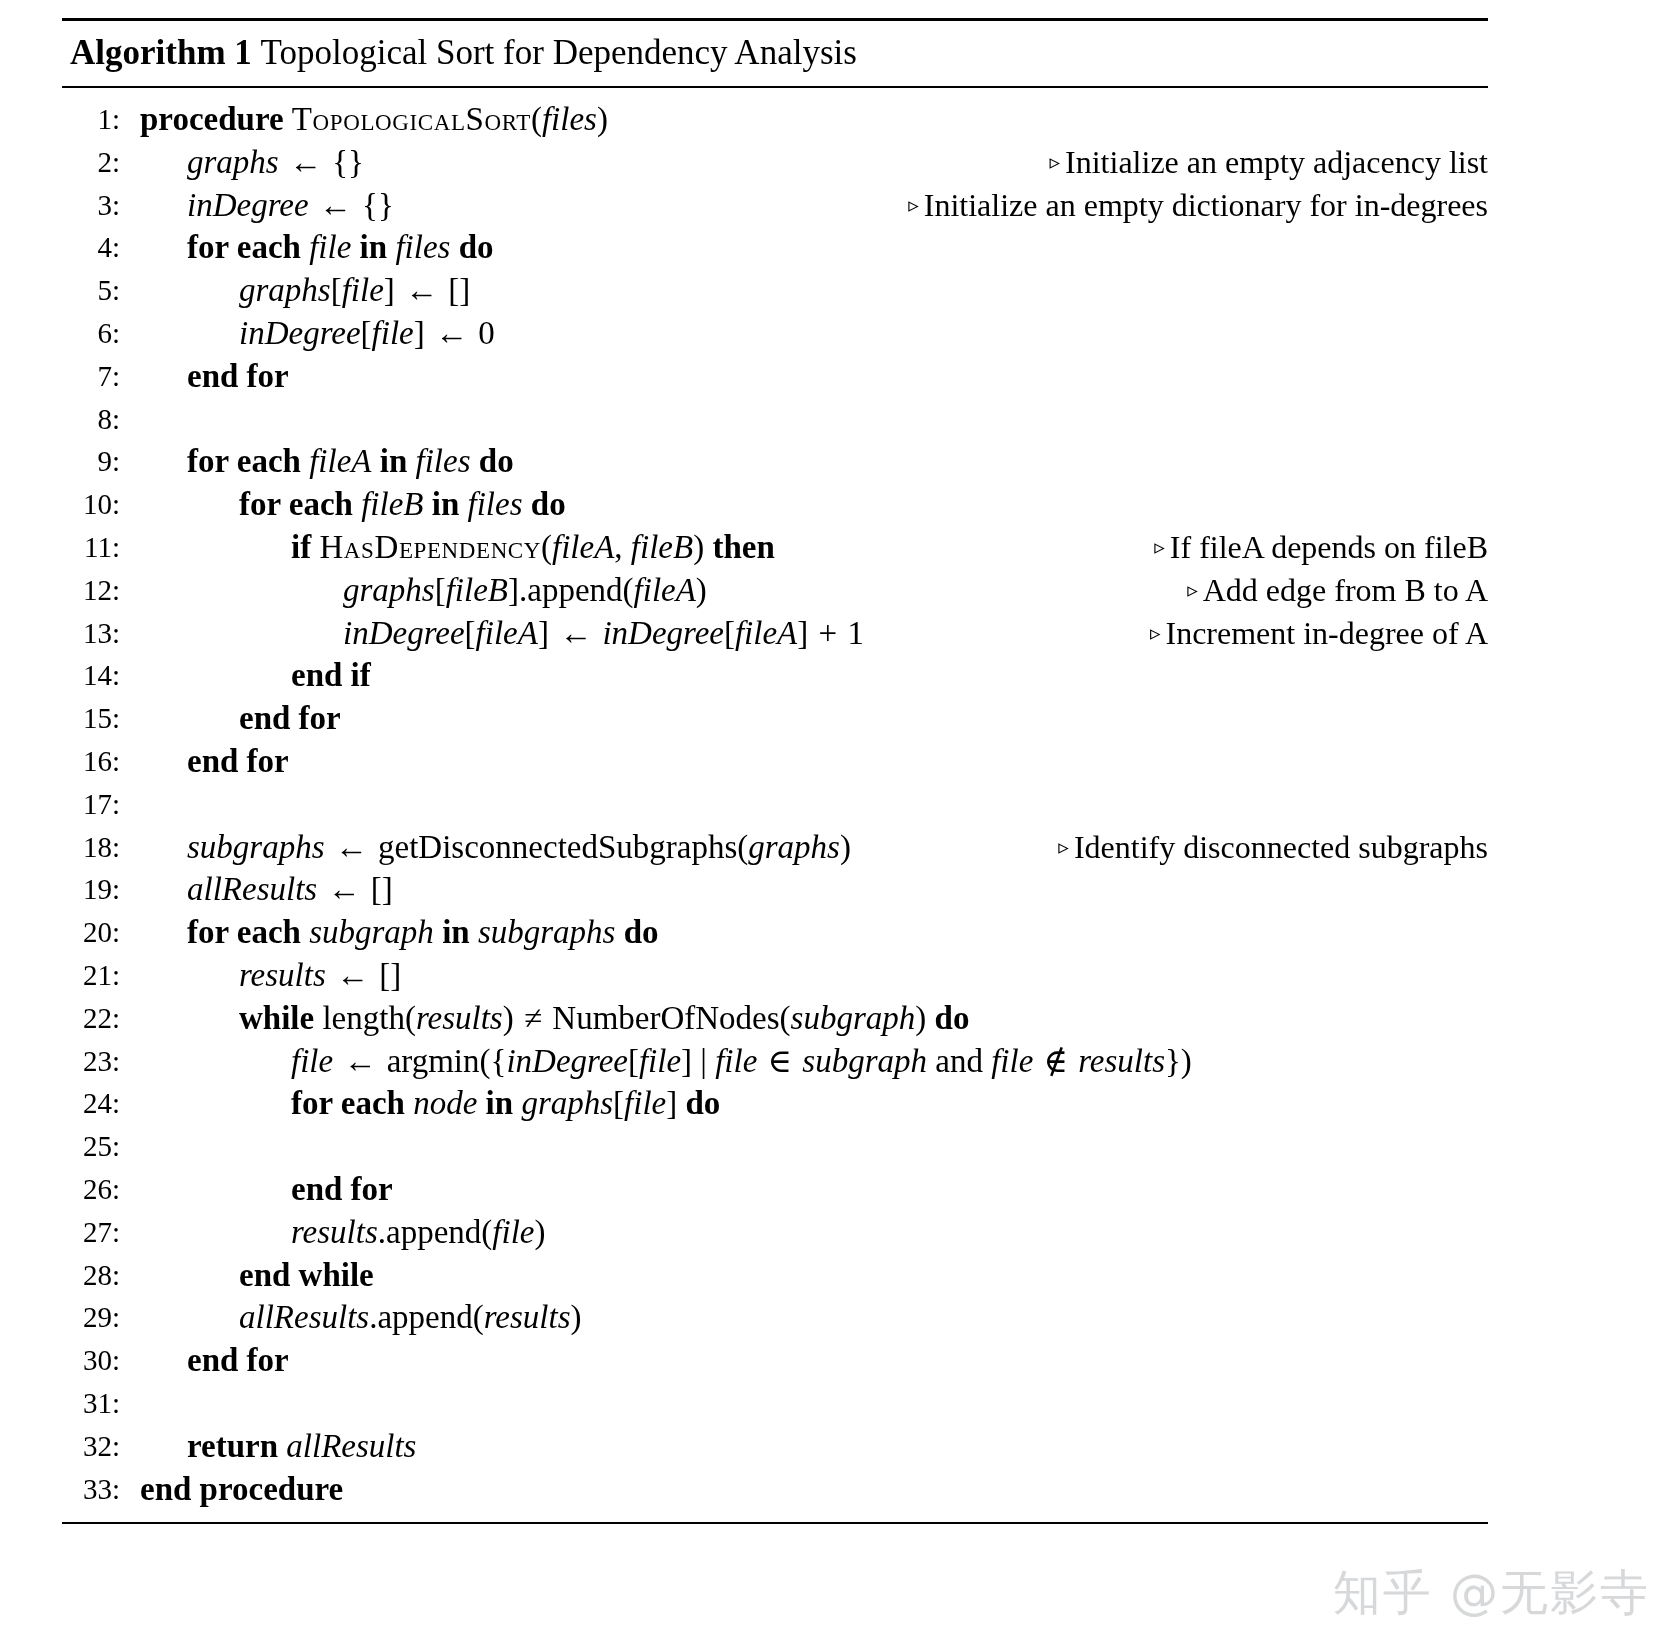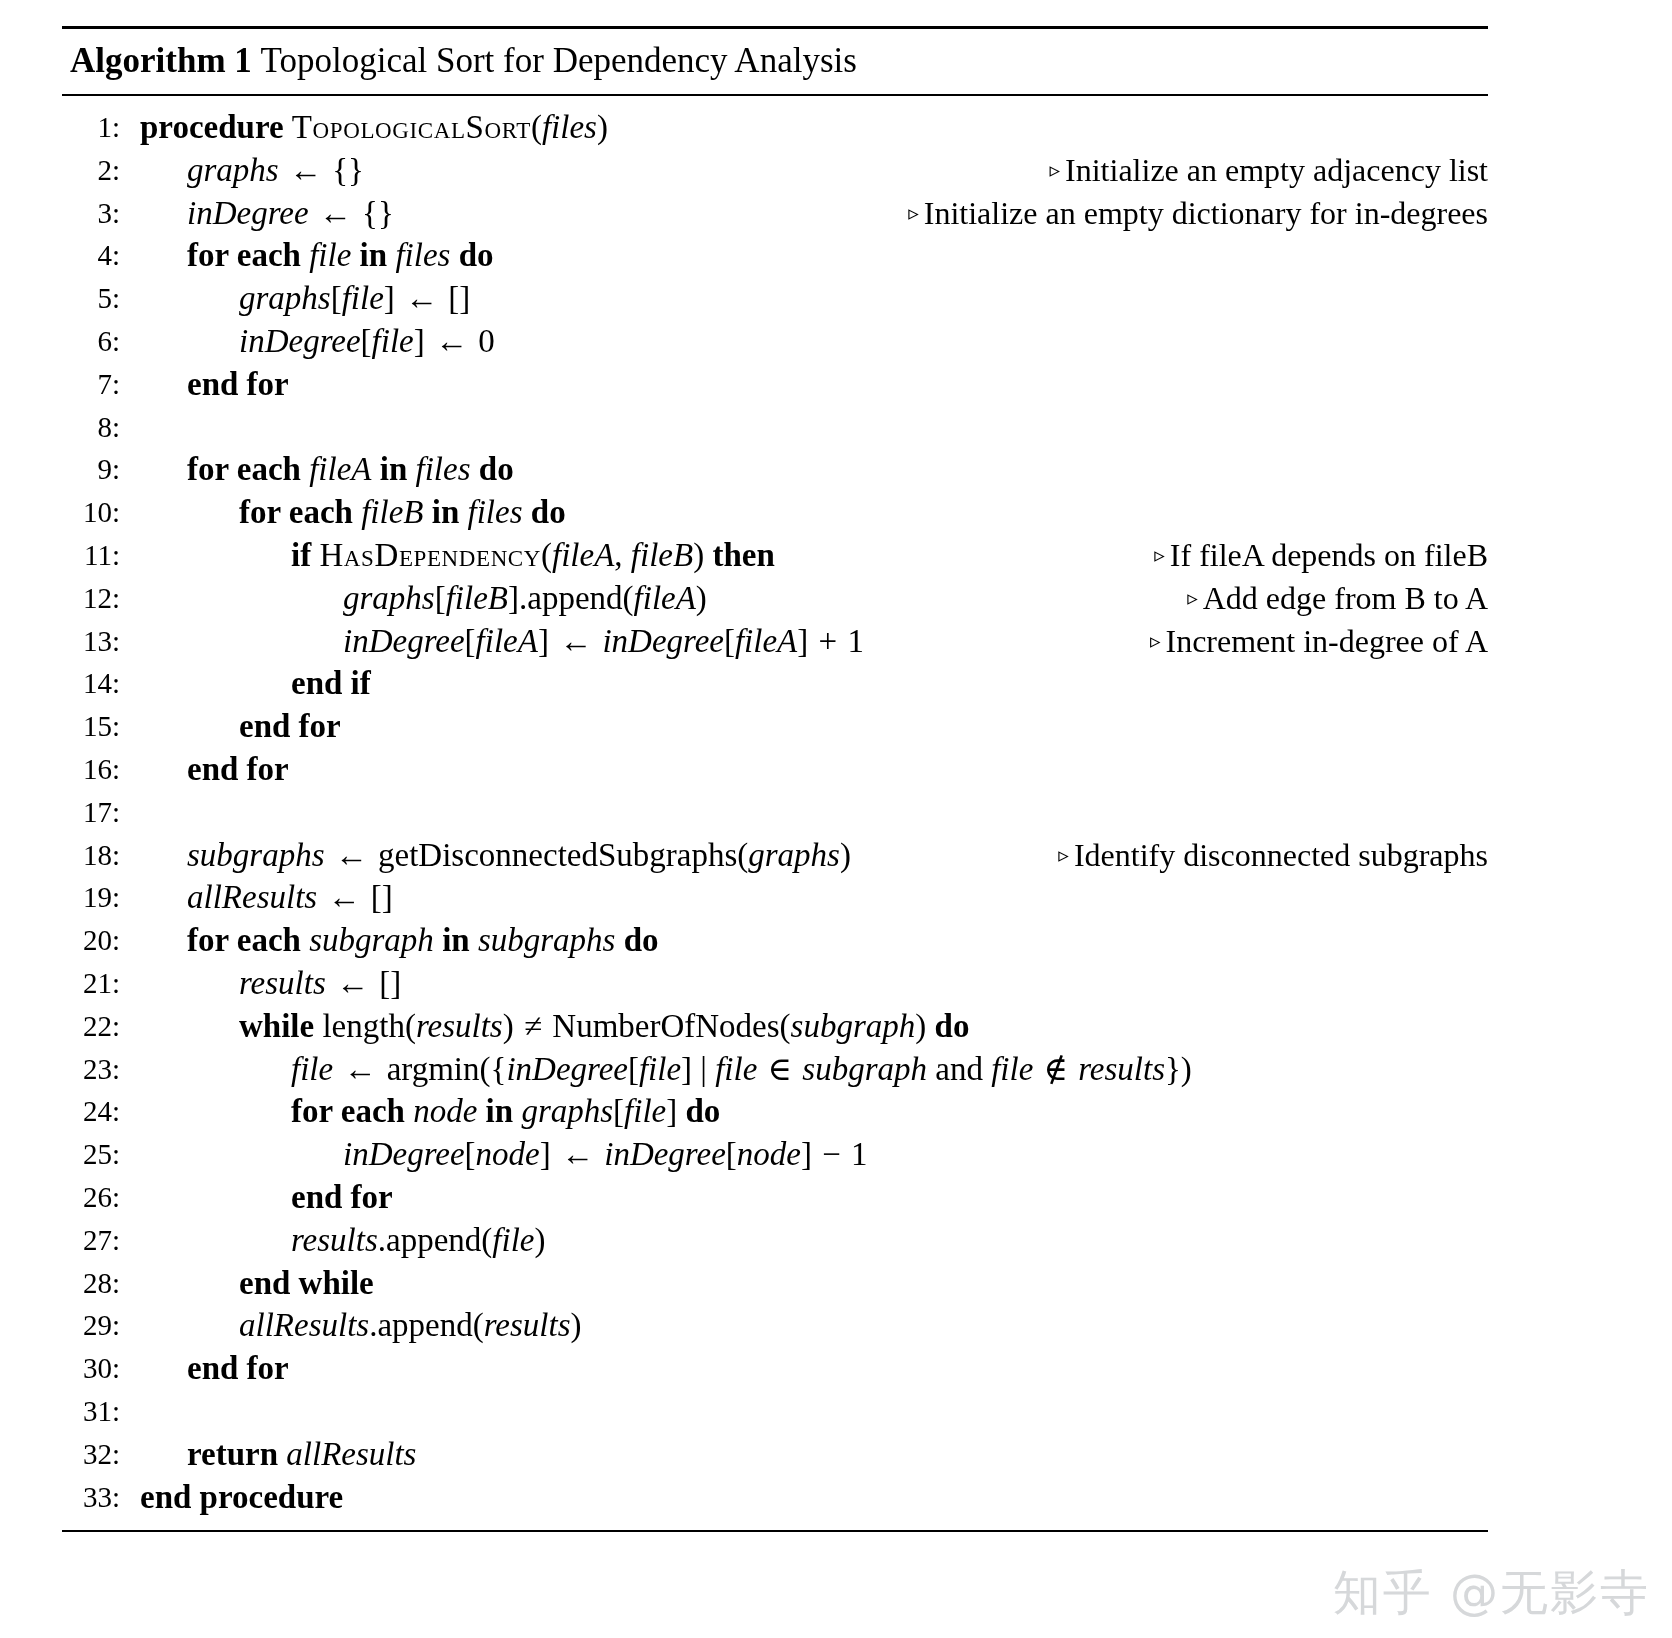--- a/index.html
+++ b/index.html
@@ -14,21 +14,20 @@
     color: #000000;
     position: relative;
     overflow: hidden;
   }
 
   .algorithm-box {
     position: absolute;
     left: 62px;
     top: 18px;
     width: 1426px;
-    margin-top: 8px;
   }
 
   
   .rule-top-thick {
     border-top: 3px solid #000;
     height: 0;
     line-height: 0;
     font-size: 0;
   }
   .rule-under-title {
@@ -259,21 +258,20 @@
       <span class="line-code ind3"><span class="var">file</span> <span class="op">←</span> <span class="rm">argmin({</span><span class="var">inDegree</span>[<span class="var">file</span>] <span class="rm">|</span> <span class="var">file</span> <span class="op">∈</span> <span class="var">subgraph</span> <span class="rm">and</span> <span class="var">file</span> <span class="op">∉</span> <span class="var">results</span><span class="rm">})</span></span>
     </div>
 
     <div class="algo-line">
       <span class="line-no">24:</span>
       <span class="line-code ind3"><span class="kw">for each</span> <span class="var">node</span> <span class="kw">in</span> <span class="var">graphs</span>[<span class="var">file</span>] <span class="kw">do</span></span>
     </div>
 
     <div class="algo-line">
       <span class="line-no">25:</span>
-      <span class="line-code ind4"><span class="var">inDegree</span>[<span class="var">node</span>] <span class="op">←</span> <span class="var">inDegree</span>[<span class="var">node</span>] <span class="op">−</span> <span class="num">1</span></span>
     </div>
 
     <div class="algo-line">
       <span class="line-no">26:</span>
       <span class="line-code ind3"><span class="kw">end for</span></span>
     </div>
 
     <div class="algo-line">
       <span class="line-no">27:</span>
       <span class="line-code ind3"><span class="var">results</span><span class="rm">.append(</span><span class="var">file</span><span class="rm">)</span></span>

